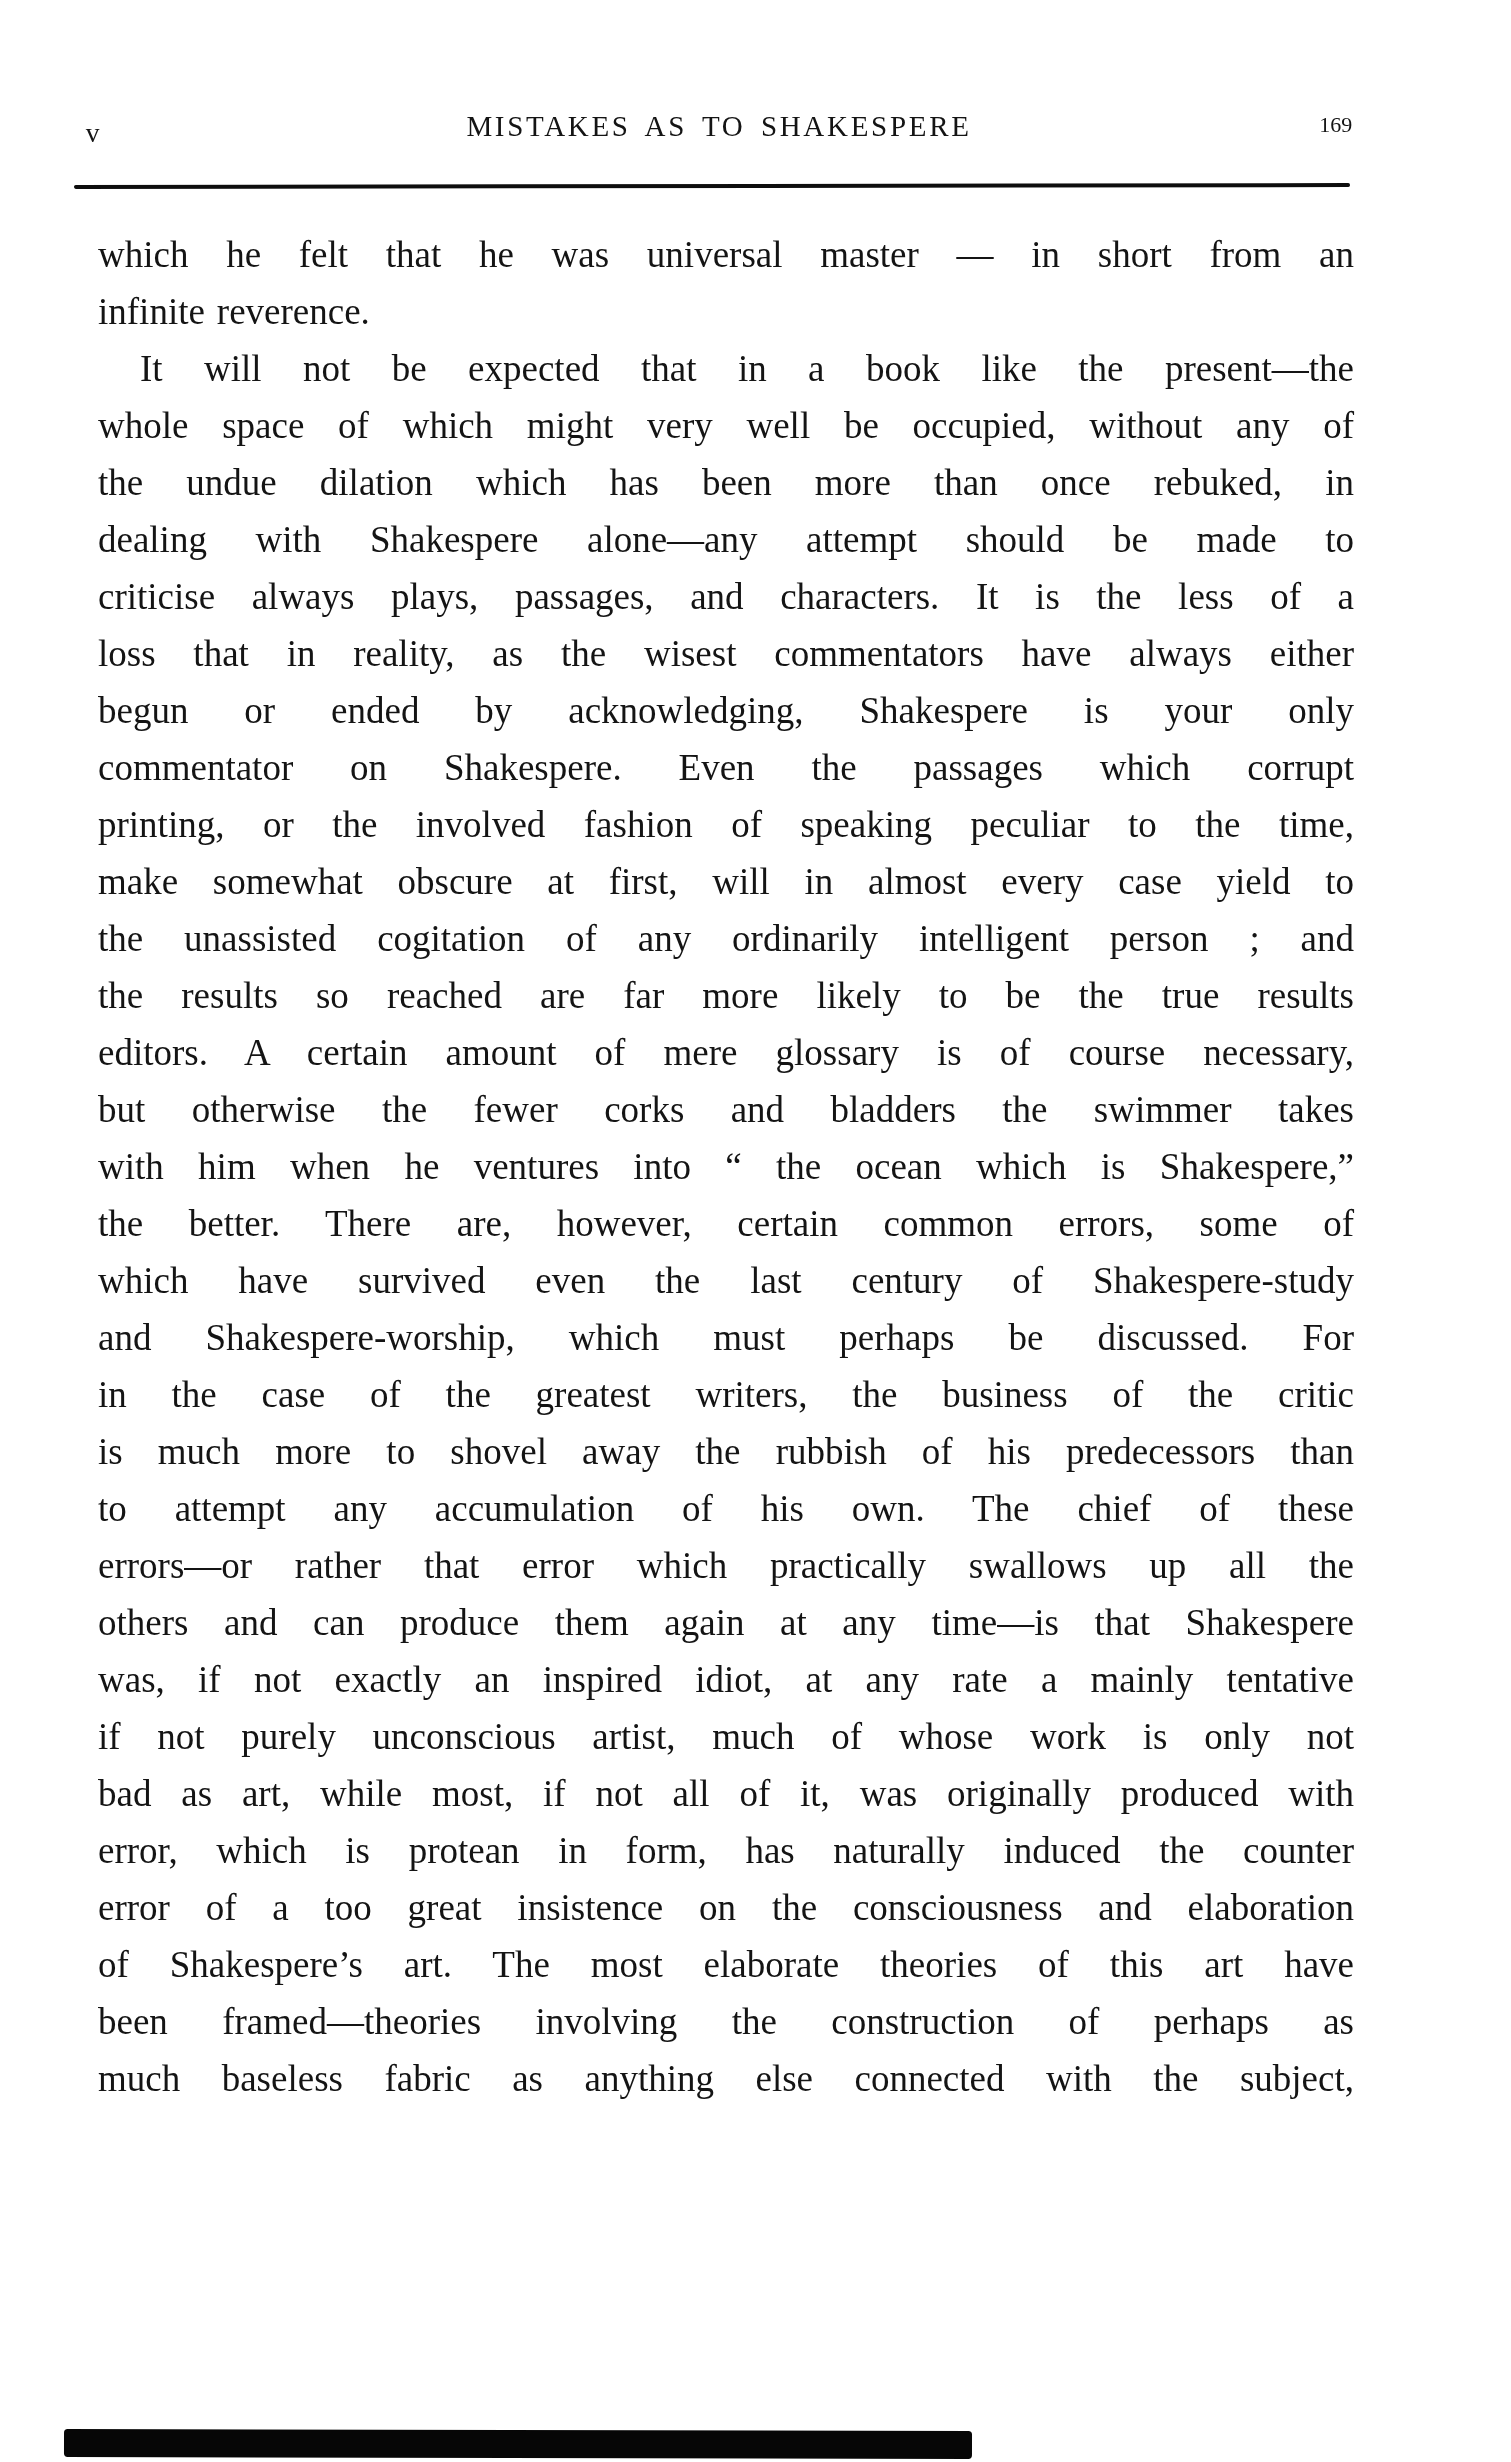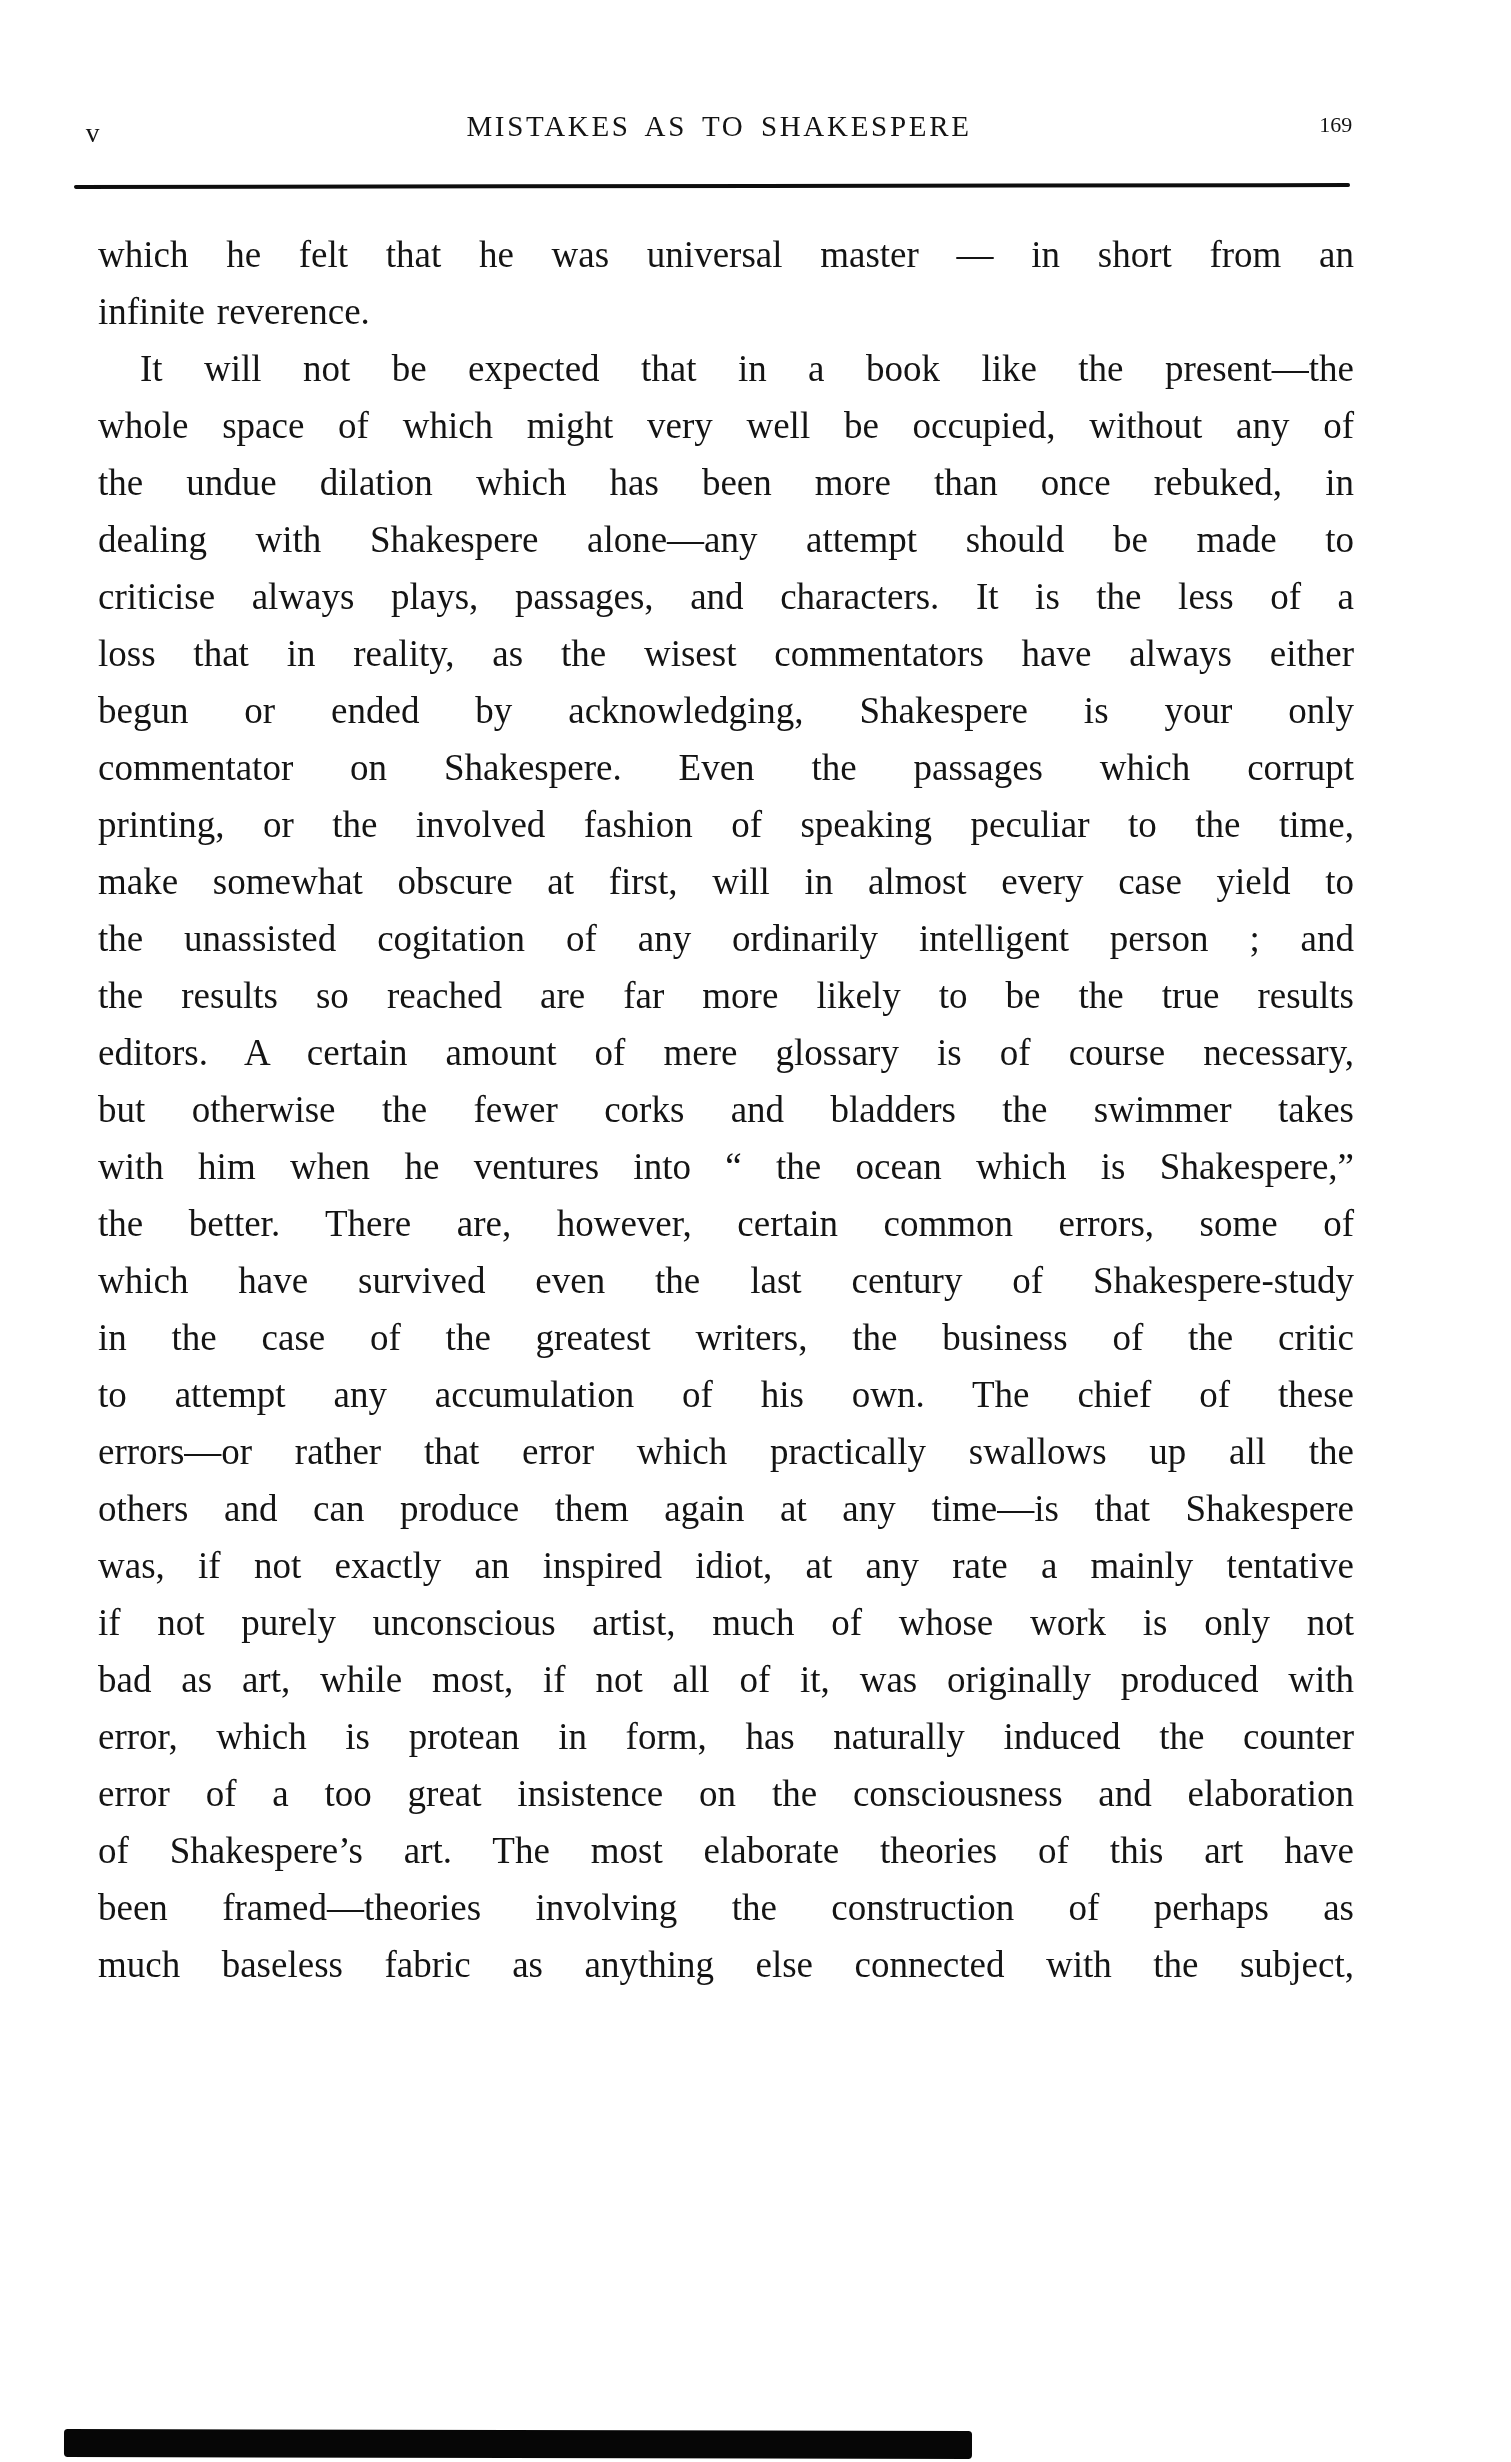--- a/index.html
+++ b/index.html
@@ -95,21 +95,23 @@
     <div class="line j">commentator on Shakespere. Even the passages which corrupt</div>
     <div class="line j">printing, or the involved fashion of speaking peculiar to the time,</div>
     <div class="line j">make somewhat obscure at first, will in almost every case yield to</div>
     <div class="line j">the unassisted cogitation of any ordinarily intelligent person ; and</div>
     <div class="line j">the results so reached are far more likely to be the true results</div>
     <div class="line j">editors. A certain amount of mere glossary is of course necessary,</div>
     <div class="line j">but otherwise the fewer corks and bladders the swimmer takes</div>
     <div class="line j">with him when he ventures into “ the ocean which is Shakespere,”</div>
     <div class="line j">the better. There are, however, certain common errors, some of</div>
     <div class="line j">which have survived even the last century of Shakespere-study</div>
+    <div class="line j">and Shakespere-worship, which must perhaps be discussed. For</div>
     <div class="line j">in the case of the greatest writers, the business of the critic</div>
+    <div class="line j">is much more to shovel away the rubbish of his predecessors than</div>
     <div class="line j">to attempt any accumulation of his own. The chief of these</div>
     <div class="line j">errors—or rather that error which practically swallows up all the</div>
     <div class="line j">others and can produce them again at any time—is that Shakespere</div>
     <div class="line j">was, if not exactly an inspired idiot, at any rate a mainly tentative</div>
     <div class="line j">if not purely unconscious artist, much of whose work is only not</div>
     <div class="line j">bad as art, while most, if not all of it, was originally produced with</div>
     <div class="line j">error, which is protean in form, has naturally induced the counter</div>
     <div class="line j">error of a too great insistence on the consciousness and elaboration</div>
     <div class="line j">of Shakespere’s art. The most elaborate theories of this art have</div>
     <div class="line j">been framed—theories involving the construction of perhaps as</div>

